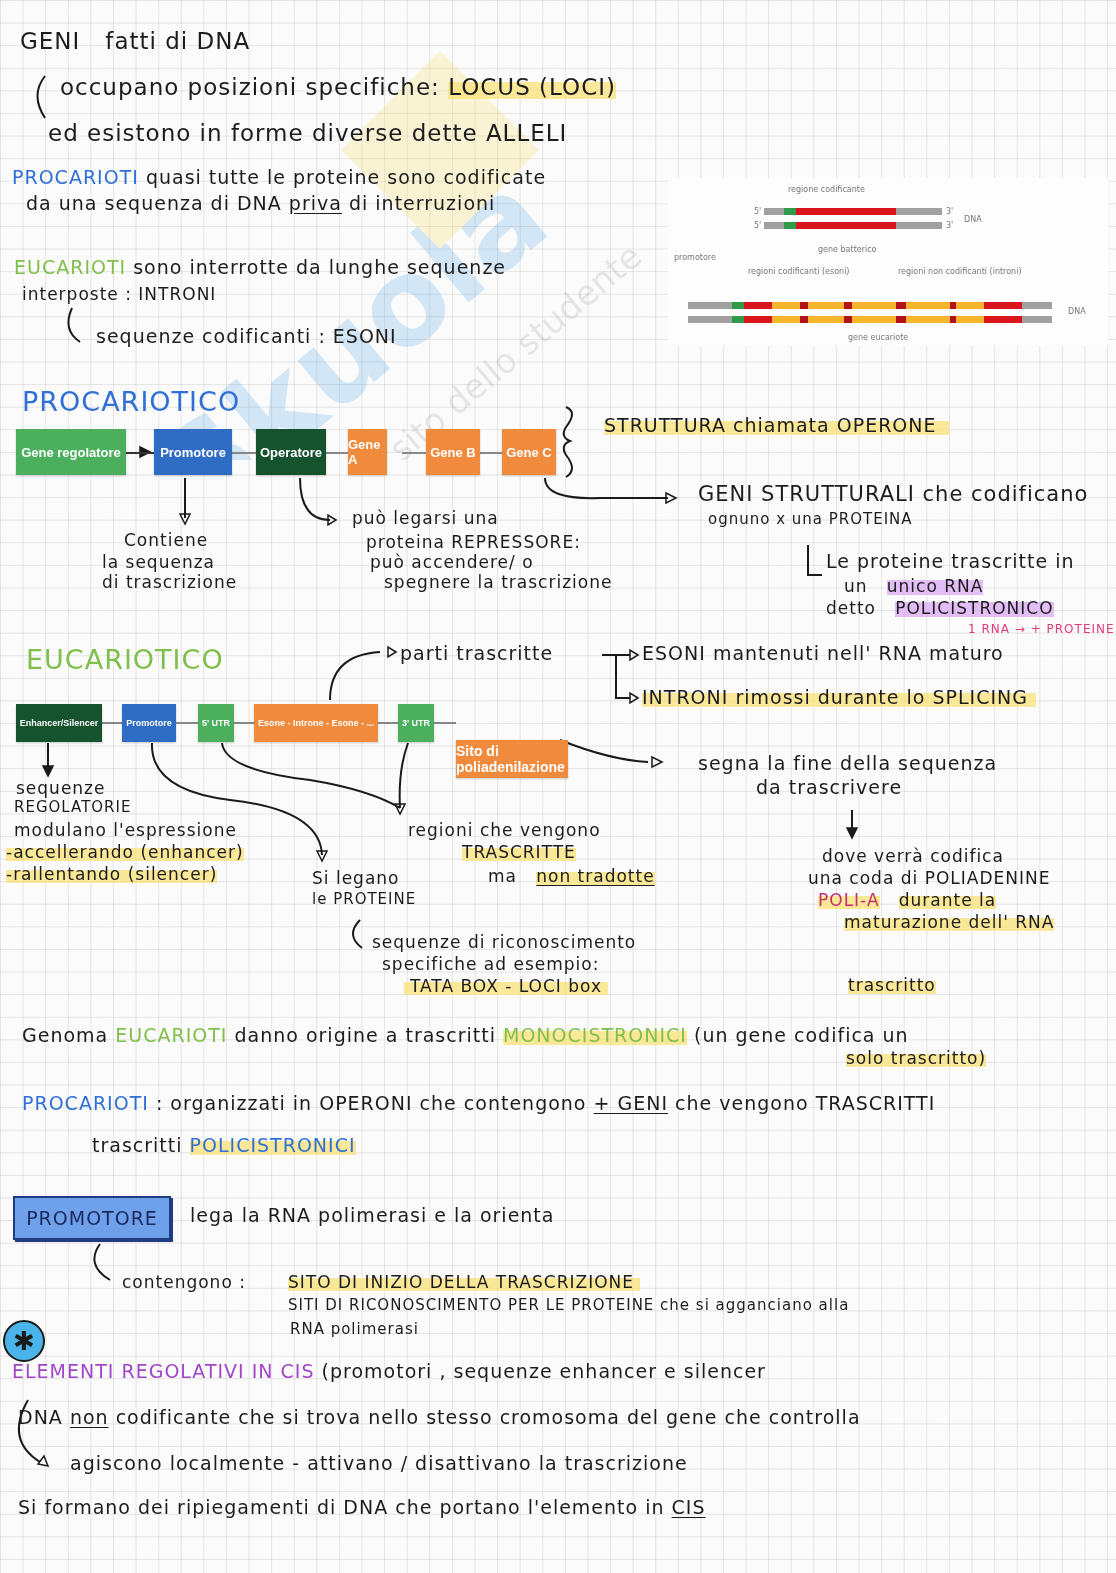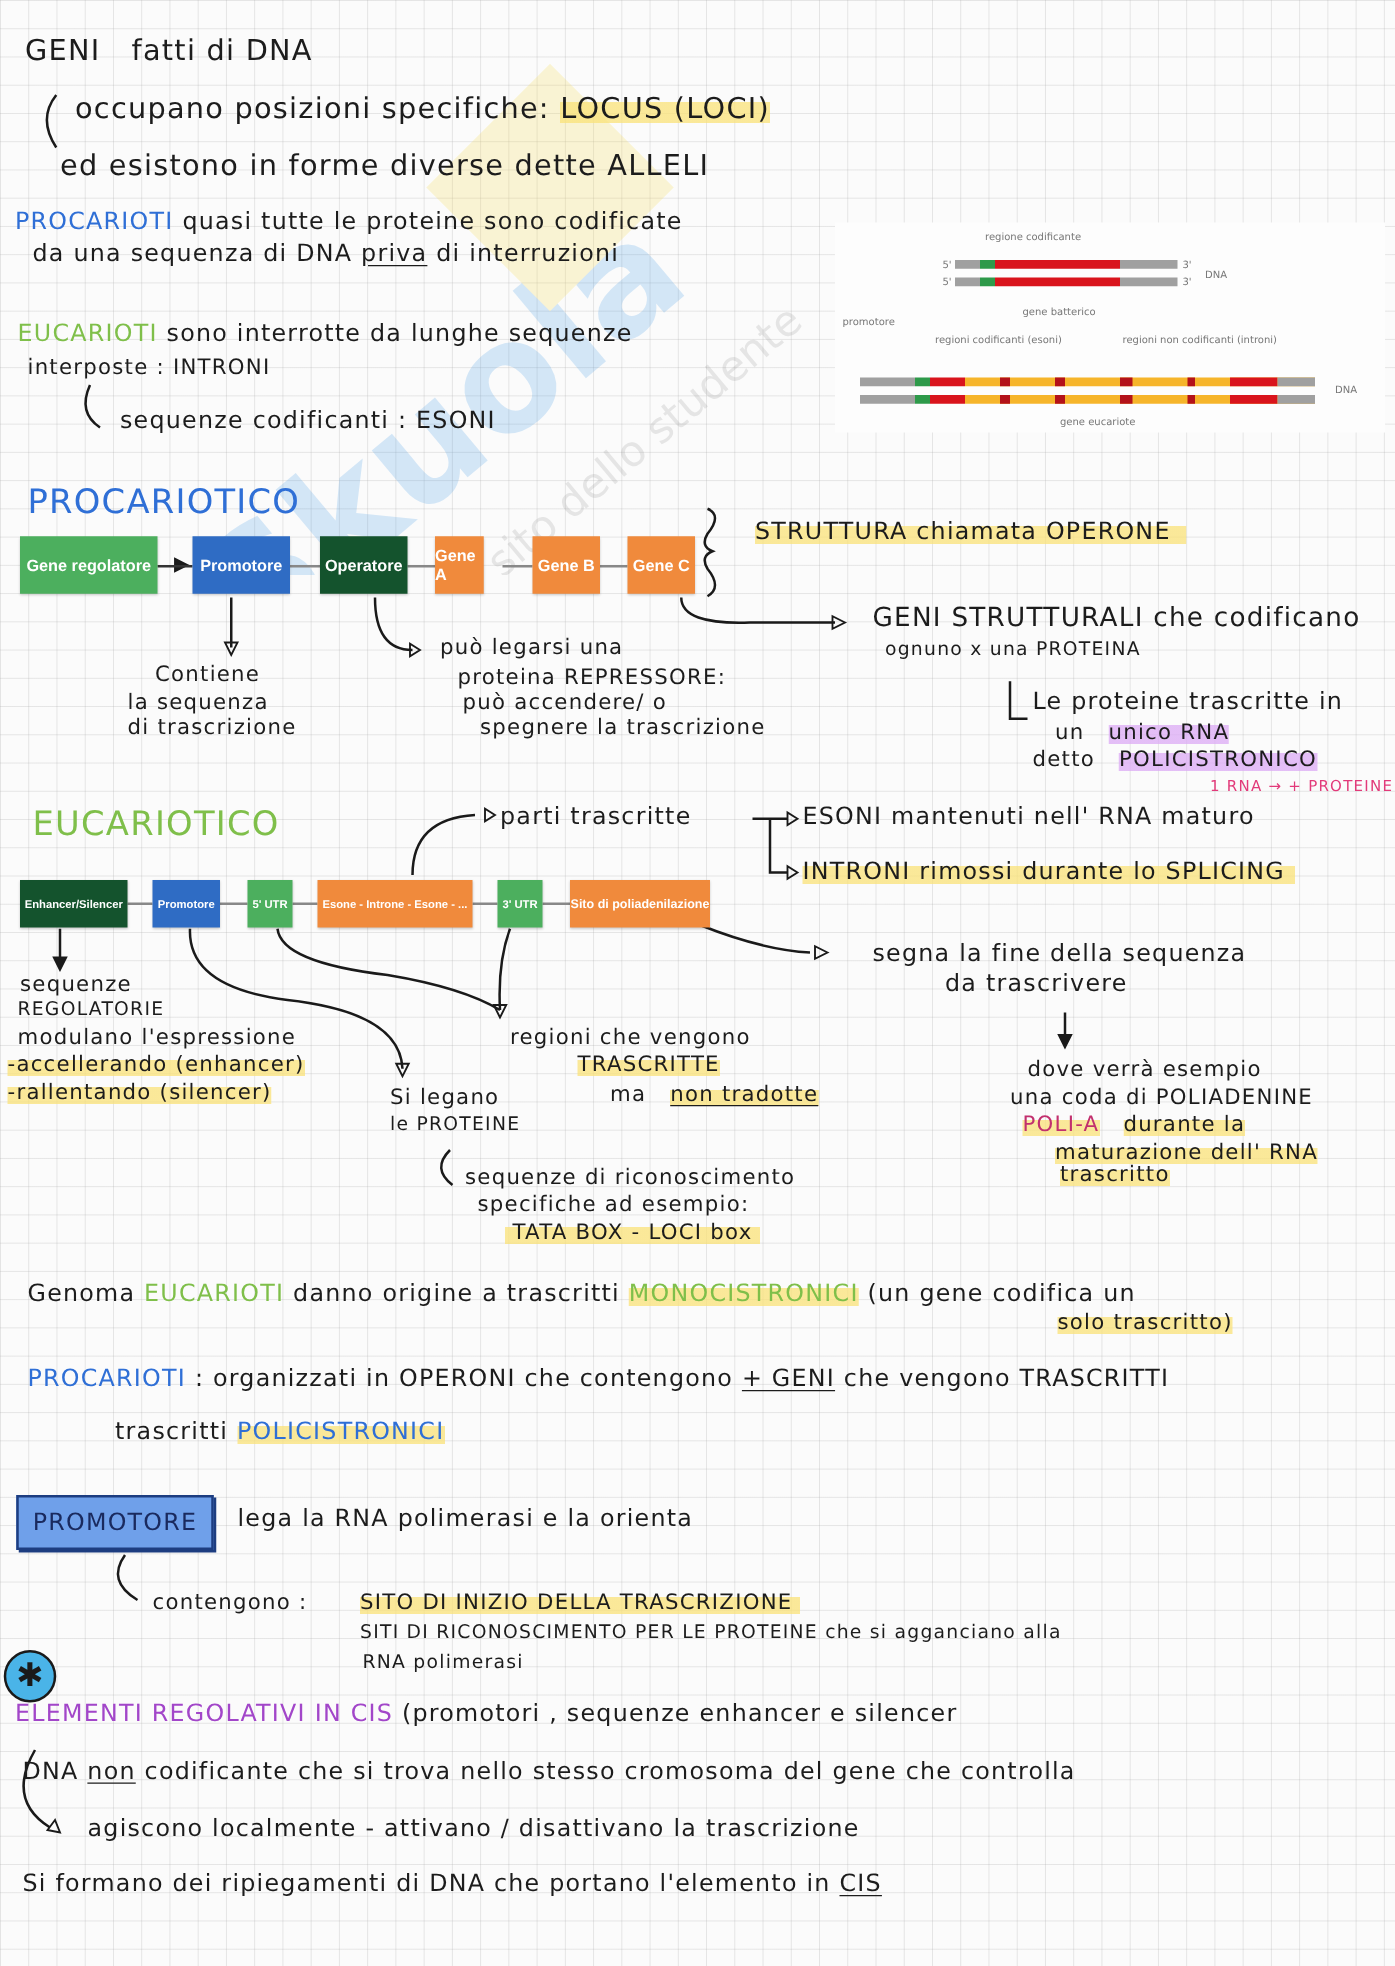--- a/index.html
+++ b/index.html
@@ -213,21 +213,21 @@
 <div class="conn" style="left:176px;top:722px;width:22px;"></div>
 <div class="conn" style="left:234px;top:722px;width:20px;"></div>
 <div class="conn" style="left:378px;top:722px;width:20px;"></div>
 <div class="conn" style="left:434px;top:722px;width:22px;"></div>
 
 <div class="box b-red" style="left:16px;top:704px;width:86px;height:38px;font-size:9px;">Enhancer/Silencer</div>
 <div class="box b-blue" style="left:122px;top:704px;width:54px;height:38px;font-size:9px;">Promotore</div>
 <div class="box b-green" style="left:198px;top:704px;width:36px;height:38px;font-size:9px;">5' UTR</div>
 <div class="box b-orange" style="left:254px;top:704px;width:124px;height:38px;font-size:9px;">Esone - Introne - Esone - ...</div>
 <div class="box b-green" style="left:398px;top:704px;width:36px;height:38px;font-size:9px;">3' UTR</div>
-<div class="box b-orange" style="left:456px;top:704px;width:112px;height:38px;font-size:10px;">Sito di poliadenilazione</div>
+<div class="box b-orange" style="left:456px;top:740px;width:112px;height:38px;font-size:14px;">Sito di poliadenilazione</div>
 
 <div class="t sm" style="left:16px;top:778px;">sequenze</div>
 <div class="t sm" style="left:14px;top:798px;font-size:15px;">REGOLATORIE</div>
 <div class="t sm" style="left:14px;top:820px;">modulano l'espressione</div>
 <div class="t sm" style="left:6px;top:842px;"><span class="hl-y">-accellerando (enhancer)</span></div>
 <div class="t sm" style="left:6px;top:864px;"><span class="hl-y">-rallentando (silencer)</span></div>
 
 <div class="t sm" style="left:312px;top:868px;">Si legano</div>
 <div class="t sm" style="left:312px;top:890px;font-size:15px;">le PROTEINE</div>
 <div class="t sm" style="left:372px;top:932px;">sequenze di riconoscimento</div>
@@ -236,28 +236,28 @@
 
 <div class="t sm" style="left:408px;top:820px;">regioni che vengono</div>
 <div class="t sm hl-y" style="left:462px;top:842px;">TRASCRITTE</div>
 <div class="t sm" style="left:488px;top:866px;">
   <span>ma</span>&nbsp;&nbsp;
   <span class="hl-y ul">non tradotte</span>
 </div>
 
 <div class="t md" style="left:698px;top:752px;">segna la fine della sequenza</div>
 <div class="t md" style="left:756px;top:776px;">da trascrivere</div>
-<div class="t sm" style="left:822px;top:846px;">dove verrà esempio</div>
+<div class="t sm" style="left:822px;top:846px;">dove verrà codifica</div>
 <div class="t sm" style="left:808px;top:868px;"><span>una coda di POLIADENINE</span></div>
 <div class="t sm" style="left:818px;top:890px;">
   <span class="pink hl-y" style="color:#c2306e;">POLI-A</span>&nbsp;&nbsp;
   <span class="hl-y">durante la</span>
 </div>
 <div class="t sm hl-y" style="left:844px;top:912px;">maturazione dell' RNA</div>
-<div class="t sm hl-y" style="left:848px;top:930px;text-align:center;">trascritto</div>
+<div class="t sm hl-y" style="left:848px;top:975px;text-align:center;">trascritto</div>
 
 <div class="t md" style="left:22px;top:1024px;">
   <span>Genoma</span>
   <span class="green">EUCARIOTI</span>
   <span>danno origine a trascritti</span>
   <span class="green hl-y">MONOCISTRONICI</span>
   <span>(un gene codifica un</span>
 </div>
 <div class="t sm hl-y" style="left:846px;top:1048px;">solo trascritto)</div>
 

